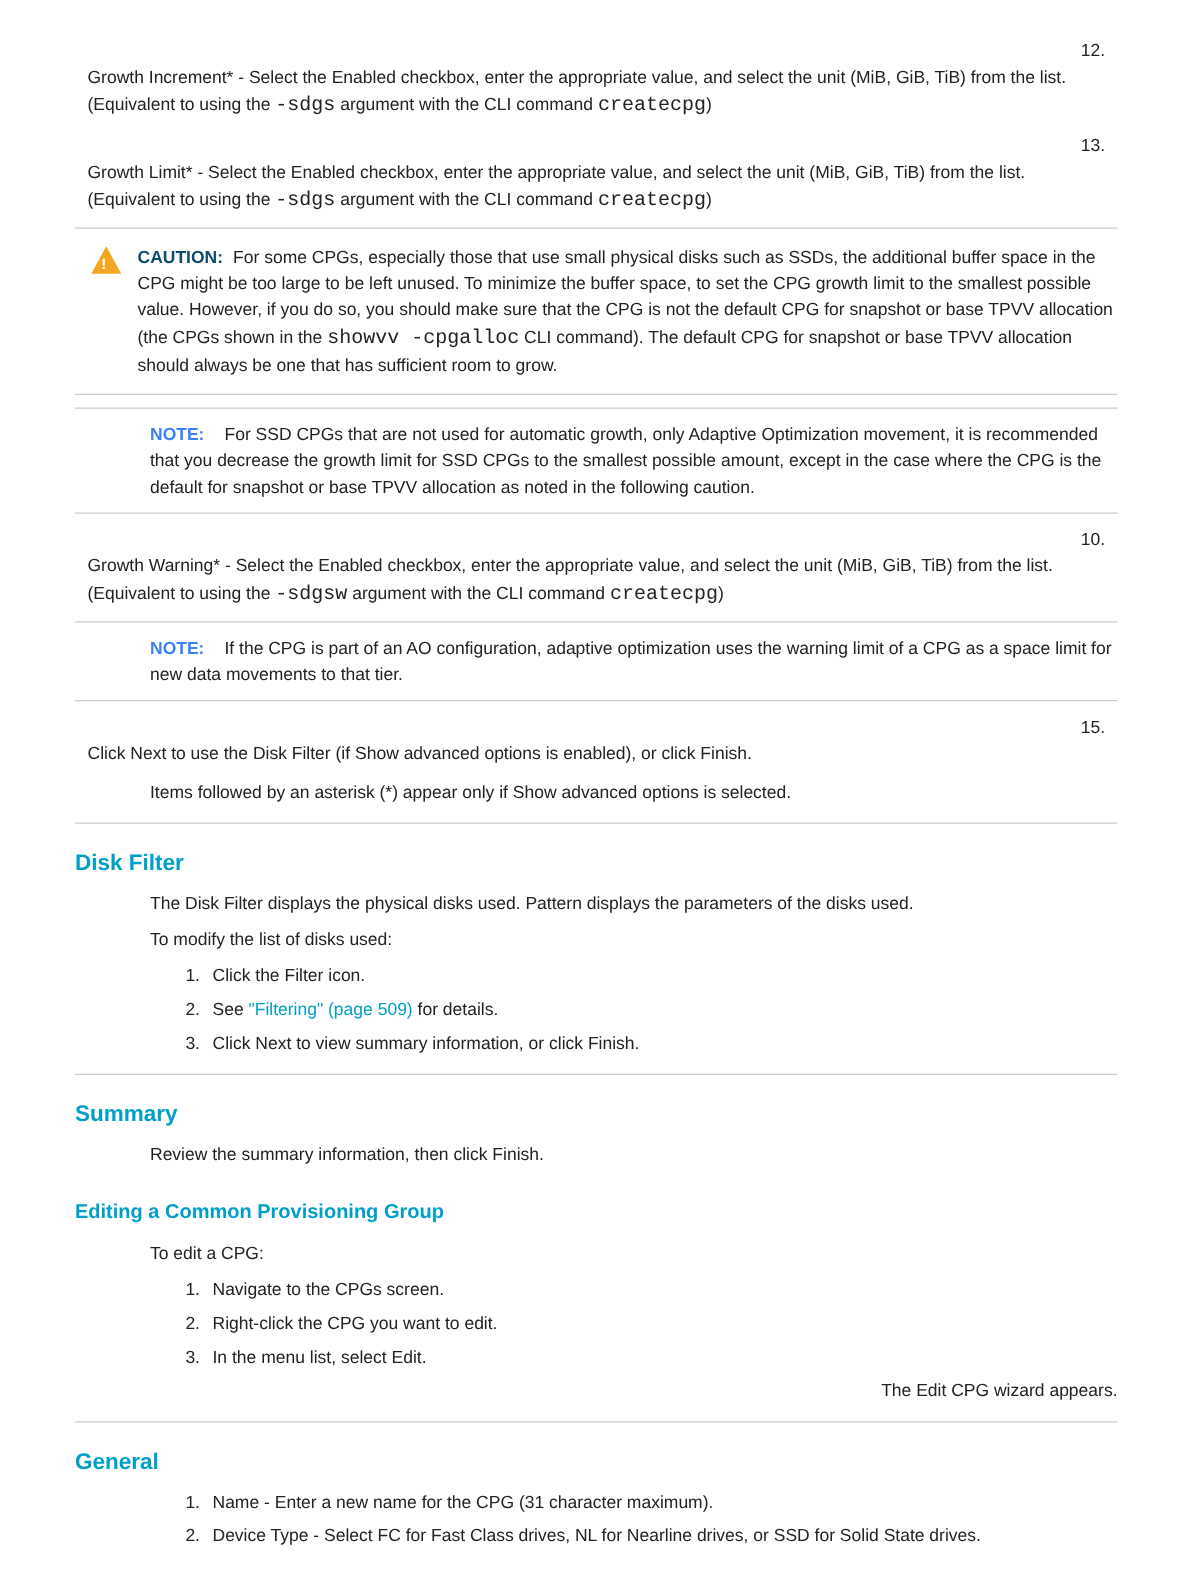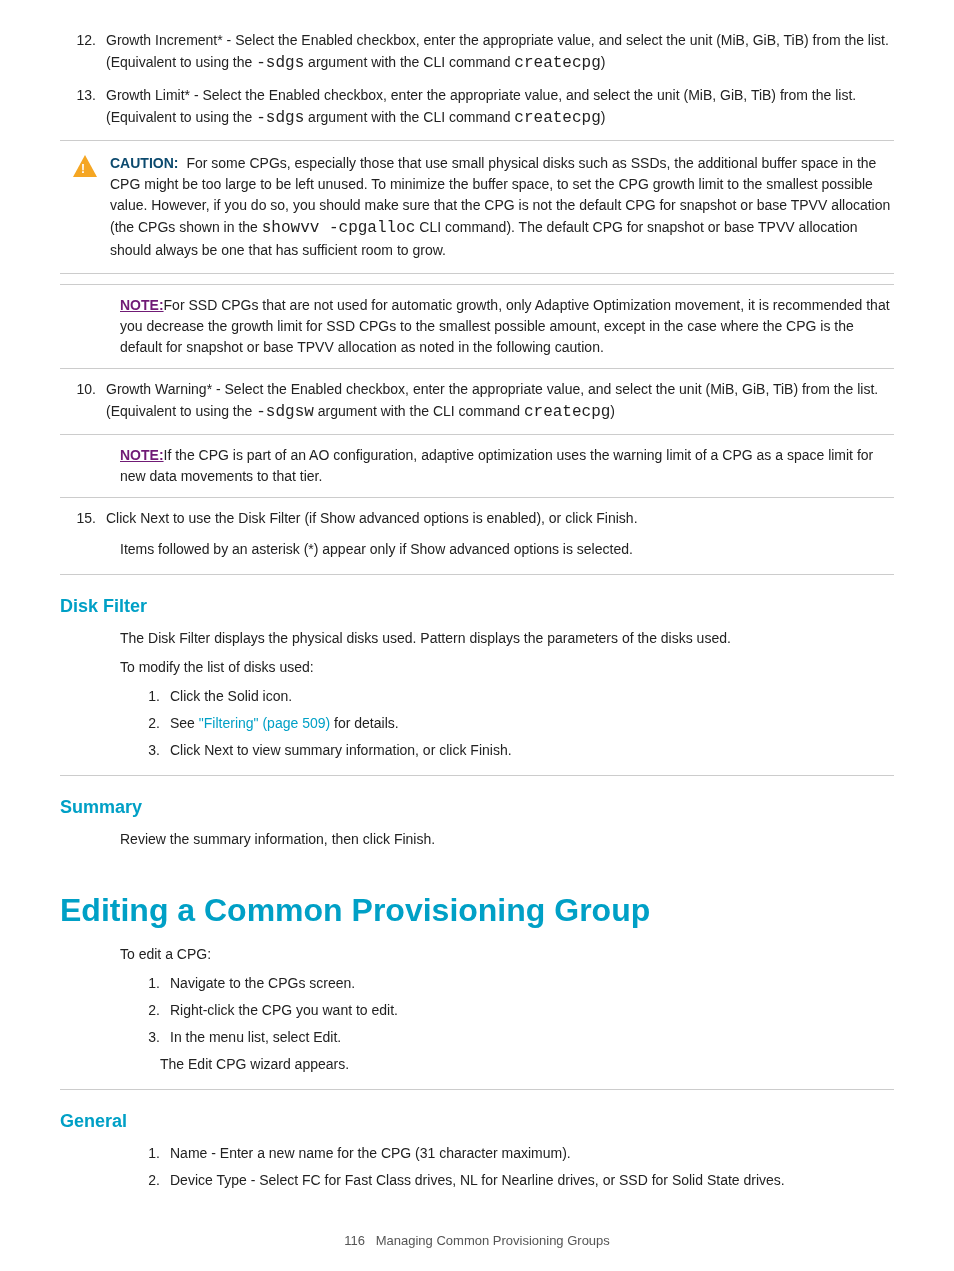--- a/index.html
+++ b/index.html
@@ -15,20 +15,21 @@
     }
     .numbered-list {
       list-style: none;
       padding: 0;
       margin: 0 0 8px 0;
     }
     .numbered-list li {
       display: flex;
       margin-bottom: 10px;
       padding-left: 10px;
+      flex-direction: column;
     }
     .list-num {
       min-width: 36px;
       font-weight: normal;
       text-align: right;
       padding-right: 10px;
       flex-shrink: 0;
     }
     .list-content { flex: 1; }
     b, strong { font-weight: normal; }
@@ -57,41 +58,40 @@
       font-weight: bold;
       margin-right: 8px;
     }
     .note-block {
       border-top: 1px solid #ccc;
       border-bottom: 1px solid #ccc;
       padding: 10px 0 10px 60px;
       margin: 10px 0;
     }
     .note-label {
-      color: #701a75;
-      font-weight: bold;
-      margin-right: 0;
-      text-decoration: underline;
+      color: #3b82f6;
+      font-weight: bold;
+      margin-right: 16px;
     }
     .section-divider {
       border: none;
       border-top: 1px solid #ccc;
       margin: 14px 0;
     }
     .section-heading-cyan {
       color: #00a0c6;
       font-size: 18px;
       font-weight: bold;
       margin: 18px 0 8px 0;
     }
     .main-heading-cyan {
       color: #00a0c6;
-      font-size: 32px;
-      font-weight: bold;
-      margin: 36px 0 10px 0;
+      font-size: 16px;
+      font-weight: bold;
+      margin: 24px 0 10px 0;
     }
     .sublist {
       list-style: none;
       padding-left: 20px;
       margin: 6px 0;
     }
     .sublist li {
       display: flex;
       margin-bottom: 6px;
     }
@@ -178,21 +178,21 @@
 
 <div class="section-heading-cyan">Disk Filter</div>
 <div class="body-indent">
   <span>The </span><strong>Disk Filter</strong><span> displays the physical disks used. Pattern displays the parameters of the disks used.</span>
 </div>
 <div class="body-indent">To modify the list of disks used:</div>
 <ul class="sublist" style="padding-left:80px;">
   <li>
     <span class="sub-num">1.</span>
     <span class="sub-content">
-      <span>Click the </span><strong>Solid</strong><span> icon.</span>
+      <span>Click the </span><strong>Filter</strong><span> icon.</span>
     </span>
   </li>
   <li>
     <span class="sub-num">2.</span>
     <span class="sub-content">
       <span>See </span><a class="link-cyan">"Filtering" (page 509)</a><span> for details.</span>
     </span>
   </li>
   <li>
     <span class="sub-num">3.</span>
@@ -224,21 +224,21 @@
       <span>Right-click the CPG you want to edit.</span>
     </span>
   </li>
   <li>
     <span class="sub-num">3.</span>
     <span class="sub-content">
       <span>In the menu list, select </span><strong>Edit</strong><span>.</span>
     </span>
   </li>
 </ul>
-<div class="body-indent" style="padding-left:100px;">
+<div class="body-indent" style="padding-left:100px;text-align:right;">
   <span>The </span><strong>Edit CPG</strong><span> wizard appears.</span>
 </div>
 
 <hr class="section-divider">
 
 <div class="section-heading-cyan">General</div>
 <ul class="sublist" style="padding-left:80px;">
   <li>
     <span class="sub-num">1.</span>
     <span class="sub-content">

